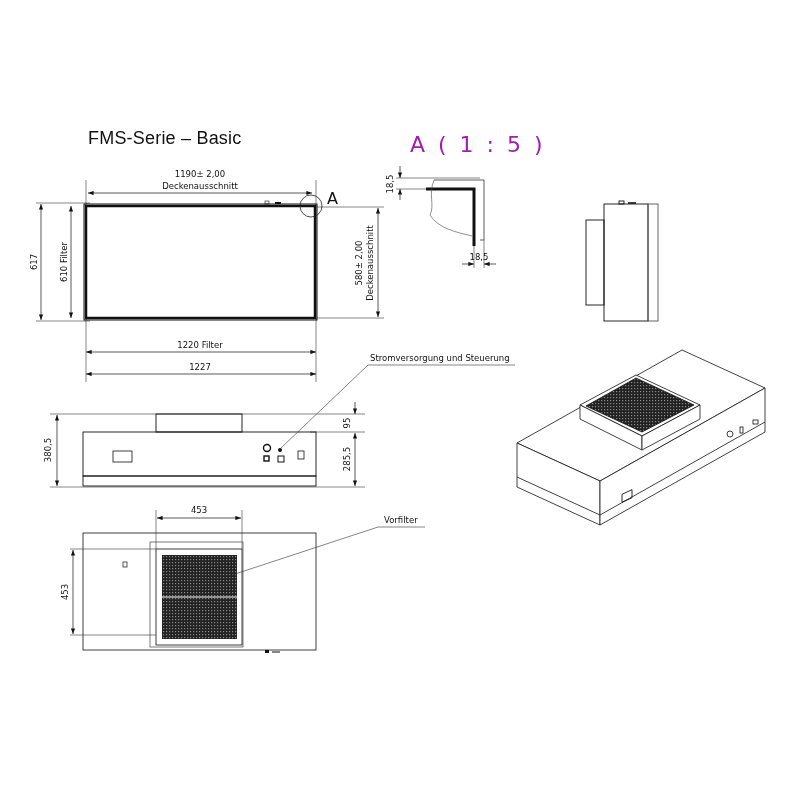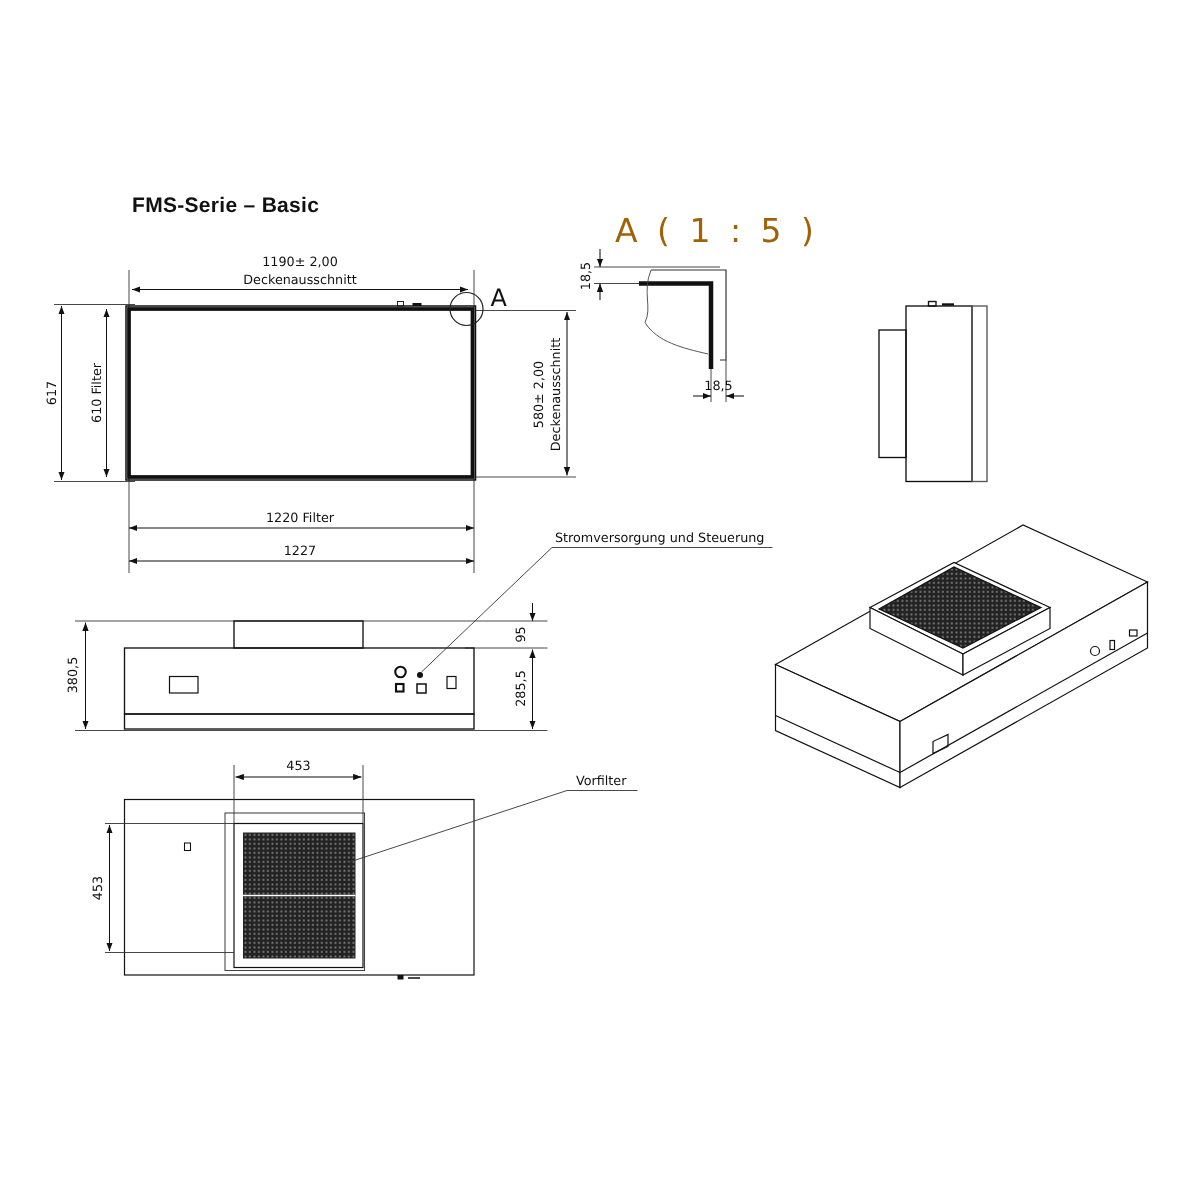--- a/index.html
+++ b/index.html
@@ -1,18 +1,18 @@
 <!DOCTYPE html>
 <html><head>
 <meta charset="utf-8">
 <style>
   html, body { margin: 0; padding: 0; background: #ffffff; }
   body { width: 800px; height: 800px; position: relative; overflow: hidden; font-family: "DejaVu Sans", sans-serif; color: #111; }
-  .title { position: absolute; left: 88px; top: 128px; font-family: "Liberation Sans", sans-serif; font-weight: bold; font-size: 14px; color: #111; letter-spacing: 0.2px; }
-  .detail-title { position: absolute; left: 410px; top: 142px; font-family: "DejaVu Sans", sans-serif; font-size: 22px; color: #a16207; letter-spacing: 3px; }
+  .title { position: absolute; left: 88px; top: 128px; font-family: "Liberation Sans", sans-serif; font-weight: normal; font-size: 18px; color: #111; letter-spacing: 0.2px; }
+  .detail-title { position: absolute; left: 410px; top: 132px; font-family: "DejaVu Sans", sans-serif; font-size: 22px; color: #a21caf; letter-spacing: 3px; }
   svg { position: absolute; left: 0; top: 0; }
   .t { font-family: "DejaVu Sans", sans-serif; font-size: 8.5px; fill: #111; }
   .tl { font-family: "DejaVu Sans", sans-serif; font-size: 16px; fill: #111; }
 </style>
 </head>
 <body>
 
 <div class="title">FMS-Serie – Basic</div>
 <div class="detail-title">A ( 1 : 5 )</div>
 

